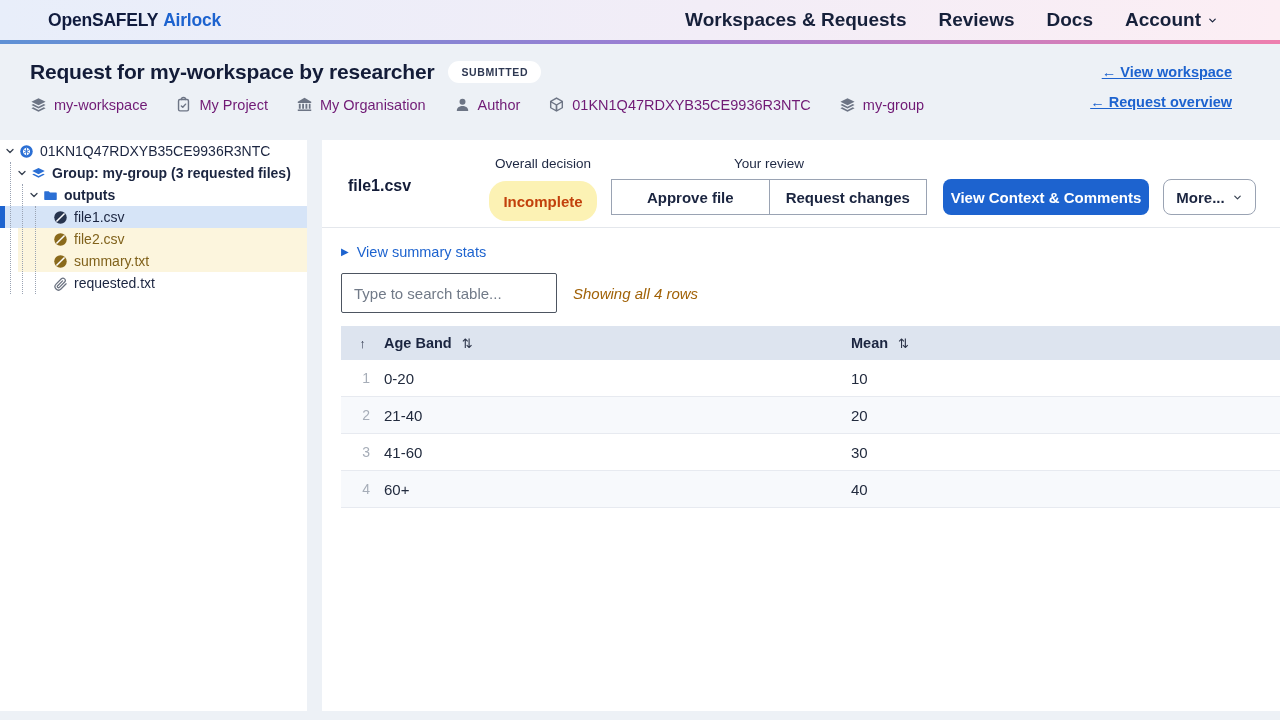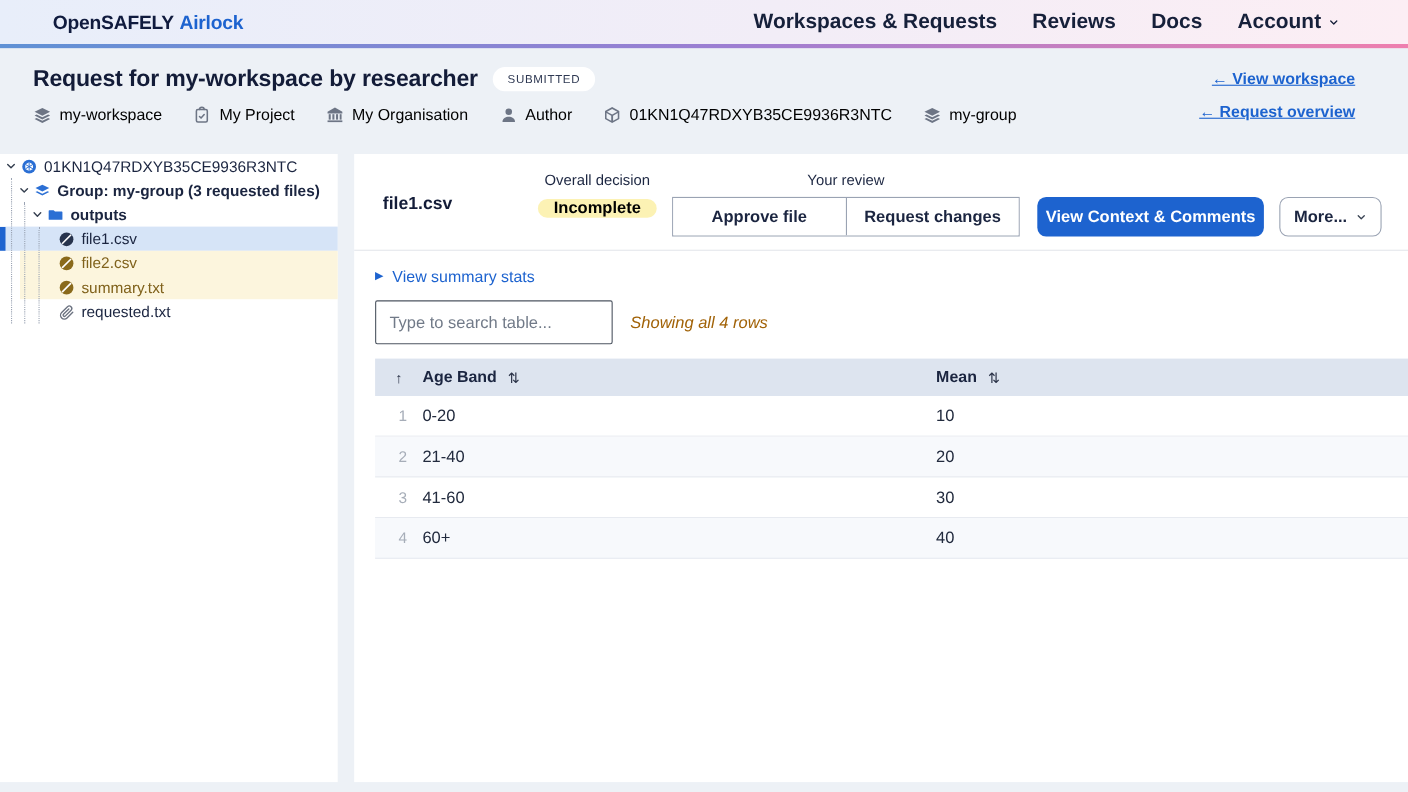--- a/index.html
+++ b/index.html
@@ -15,25 +15,25 @@
   .nav { margin-left:auto; display:flex; align-items:center; gap:32px; }
   .nav-item { font-size:19px; font-weight:700; color:#16203a; cursor:pointer; display:flex; align-items:center; gap:6px; }
   .chev { width:11px; height:11px; display:inline-block; }
   .chev svg { width:100%; height:100%; display:block; }
 
   
   .page-header { height:92px; background:#edf1f6; padding:16px 48px 0 30px; position:relative; }
   .ph-title-row { display:flex; align-items:center; }
   .ph-title { font-size:21px; font-weight:800; color:#131c38; letter-spacing:-0.2px; }
   .status-badge { margin-left:14px; background:#ffffff; border-radius:999px; padding:5px 13px;
-                  font-size:10.5px; font-weight:400; letter-spacing:0.6px; color:#2e3852; }
+                  font-size:10.5px; font-weight:700; letter-spacing:0.6px; color:#2e3852; }
   .ph-links { position:absolute; right:48px; top:20px; display:flex; flex-direction:column; align-items:flex-end; gap:14px; }
   .ph-link { font-size:14.5px; font-weight:700; color:#1d63cf; text-decoration:underline; cursor:pointer; }
   .ph-meta { display:flex; align-items:center; gap:28px; margin-top:12px; }
-  .meta-item { display:flex; align-items:center; gap:7px; font-size:14.5px; color:#000000; }
+  .meta-item { display:flex; align-items:center; gap:7px; font-size:14.5px; color:#701a75; }
   .meta-item .micon { width:17px; height:17px; color:#6d7585; }
   .micon svg { width:100%; height:100%; display:block; }
 
   
   .sidebar { position:absolute; left:0; top:140px; width:307px; bottom:9px; background:#ffffff; }
   .main    { position:absolute; left:322px; right:0; top:140px; bottom:9px; background:#ffffff; }
 
   
   .tree { position:relative; padding-top:0; }
   .trow { height:22px; display:flex; align-items:center; font-size:14px; color:#1b2540; cursor:pointer; position:relative; }
@@ -52,22 +52,22 @@
   .g2 { left:22px; top:44px;  height:110px; }
   .g3 { left:35px; top:66px;  height:88px; }
   .c-blue { color:#2b6fd4; } .c-navy { color:#27344e; } .c-olive { color:#8a6a1b; } .c-gray { color:#6b7280; }
 
   
   .file-header { position:relative; height:88px; border-bottom:1px solid #e4e7ec; }
   .fh-name { position:absolute; left:26px; top:37px; font-size:16px; font-weight:700; color:#131c38; }
   .fh-label { position:absolute; top:16px; font-size:13.5px; font-weight:500; color:#1d2742; text-align:center; }
   .lab-decision { left:167px; width:108px; }
   .lab-review { left:289px; width:316px; }
-  .badge-incomplete { position:absolute; left:167px; top:41px; width:108px; height:17px; border-radius:17px;
-                      background:#fcf2b4; color:#000000; font-size:15px; font-weight:600;
+  .badge-incomplete { position:absolute; left:167px; top:41px; width:108px; height:40px; border-radius:17px;
+                      background:#fcf2b4; color:#c2410c; font-size:15px; font-weight:600;
                       display:flex; align-items:center; justify-content:center; }
   .seg-group { position:absolute; left:289px; top:39px; width:316px; height:36px; border:1px solid #9aa3b3;
                border-radius:0; display:flex; overflow:hidden; background:#fff; }
   .seg-btn { flex:1; background:#fff; border:none; font-family:inherit; font-size:15px; font-weight:600; color:#1b2540; cursor:pointer; }
   .seg-btn + .seg-btn { border-left:1px solid #9aa3b3; }
   .btn-primary { position:absolute; left:621px; top:39px; width:206px; height:36px; border:none; border-radius:8px;
                  background:#1d63cf; color:#fff; font-family:inherit; font-size:15px; font-weight:600; cursor:pointer; }
   .btn-more { position:absolute; left:841px; top:39px; width:93px; height:36px; border:1px solid #9aa3b3; border-radius:8px;
               background:#fff; font-family:inherit; font-size:15px; font-weight:600; color:#1b2540; cursor:pointer;
               display:flex; align-items:center; justify-content:center; gap:7px; }

